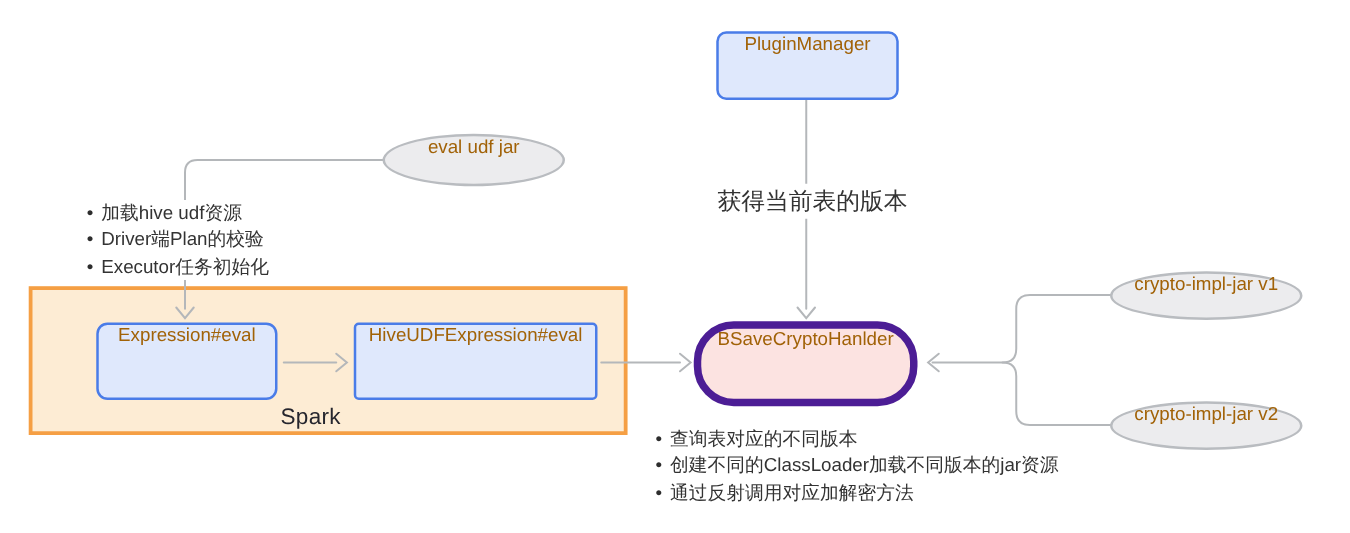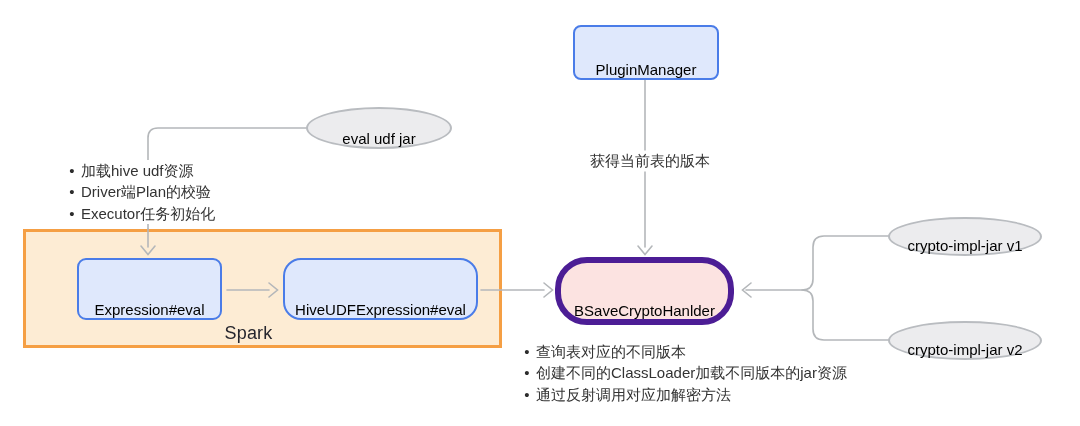--- a/index.html
+++ b/index.html
@@ -2,37 +2,37 @@
 <html><head>
 <meta charset="utf-8">
 <style>
   html,body{margin:0;padding:0;background:#ffffff;}
   .stage{
     position:relative;width:1080px;height:426px;background:#ffffff;overflow:hidden;
     font-family:"Liberation Sans","DejaVu Sans",sans-serif;color:#333333;
   }
   svg.layer{position:absolute;left:0;top:0;width:1080px;height:426px;pointer-events:none;}
   .node{
-    position:absolute;display:flex;align-items:flex-end;justify-content:center;
-    box-sizing:border-box;font-size:15px;color:#000000;white-space:nowrap;text-align:center;
+    position:absolute;display:flex;align-items:flex-start;justify-content:center;
+    box-sizing:border-box;font-size:15px;color:#a16207;white-space:nowrap;text-align:center;
   }
   .blue{background:#dfe8fc;border:2px solid #4a7ce8;border-radius:8px;}
   .red{background:#fce3e1;border:6px solid #4c1d95;border-radius:32px;}
   .ellipse{background:#ececee;border:2px solid #b9bcc0;border-radius:50%;}
   .spark-container{
     position:absolute;left:23px;top:229px;width:479px;height:119px;
     background:#fdecd4;border:3px solid #f59f44;box-sizing:border-box;
   }
   .spark-label{
     position:absolute;bottom:1px;left:50%;transform:translateX(-50%);margin-left:-14px;
     font-weight:normal;font-size:18px;color:#26262e;letter-spacing:.2px;
   }
   .edge-label{
     position:absolute;transform:translate(-50%,-50%);background:#ffffff;
-    font-size:15px;padding:1px 5px;white-space:nowrap;color:#333333;
+    font-size:19px;padding:1px 5px;white-space:nowrap;color:#333333;
   }
   .bullets{position:absolute;background:#ffffff;font-size:15px;line-height:21.4px;color:#333333;}
   .bullets .li{display:flex;white-space:nowrap;}
   .bullets .dot{width:18px;flex:0 0 18px;text-align:center;color:#2d2d2d;}
 </style>
 </head>
 <body>
 
 <div class="stage">
 
@@ -55,21 +55,21 @@
   </div>
 
   <div class="node ellipse" style="left:306px;top:107px;width:146px;height:42px;">
     <span>eval udf jar</span>
   </div>
 
   <div class="node blue" style="left:77px;top:258px;width:145px;height:62px;border-radius:9px;">
     <span>Expression#eval</span>
   </div>
 
-  <div class="node blue" style="left:283px;top:258px;width:195px;height:62px;border-radius:18px;">
+  <div class="node blue" style="left:283px;top:258px;width:195px;height:62px;border-radius:4px;">
     <span>HiveUDFExpression#eval</span>
   </div>
 
   <div class="node red" style="left:555px;top:257px;width:179px;height:68px;">
     <span>BSaveCryptoHanlder</span>
   </div>
 
   <div class="node ellipse" style="left:888px;top:217px;width:154px;height:39px;">
     <span>crypto-impl-jar v1</span>
   </div>

